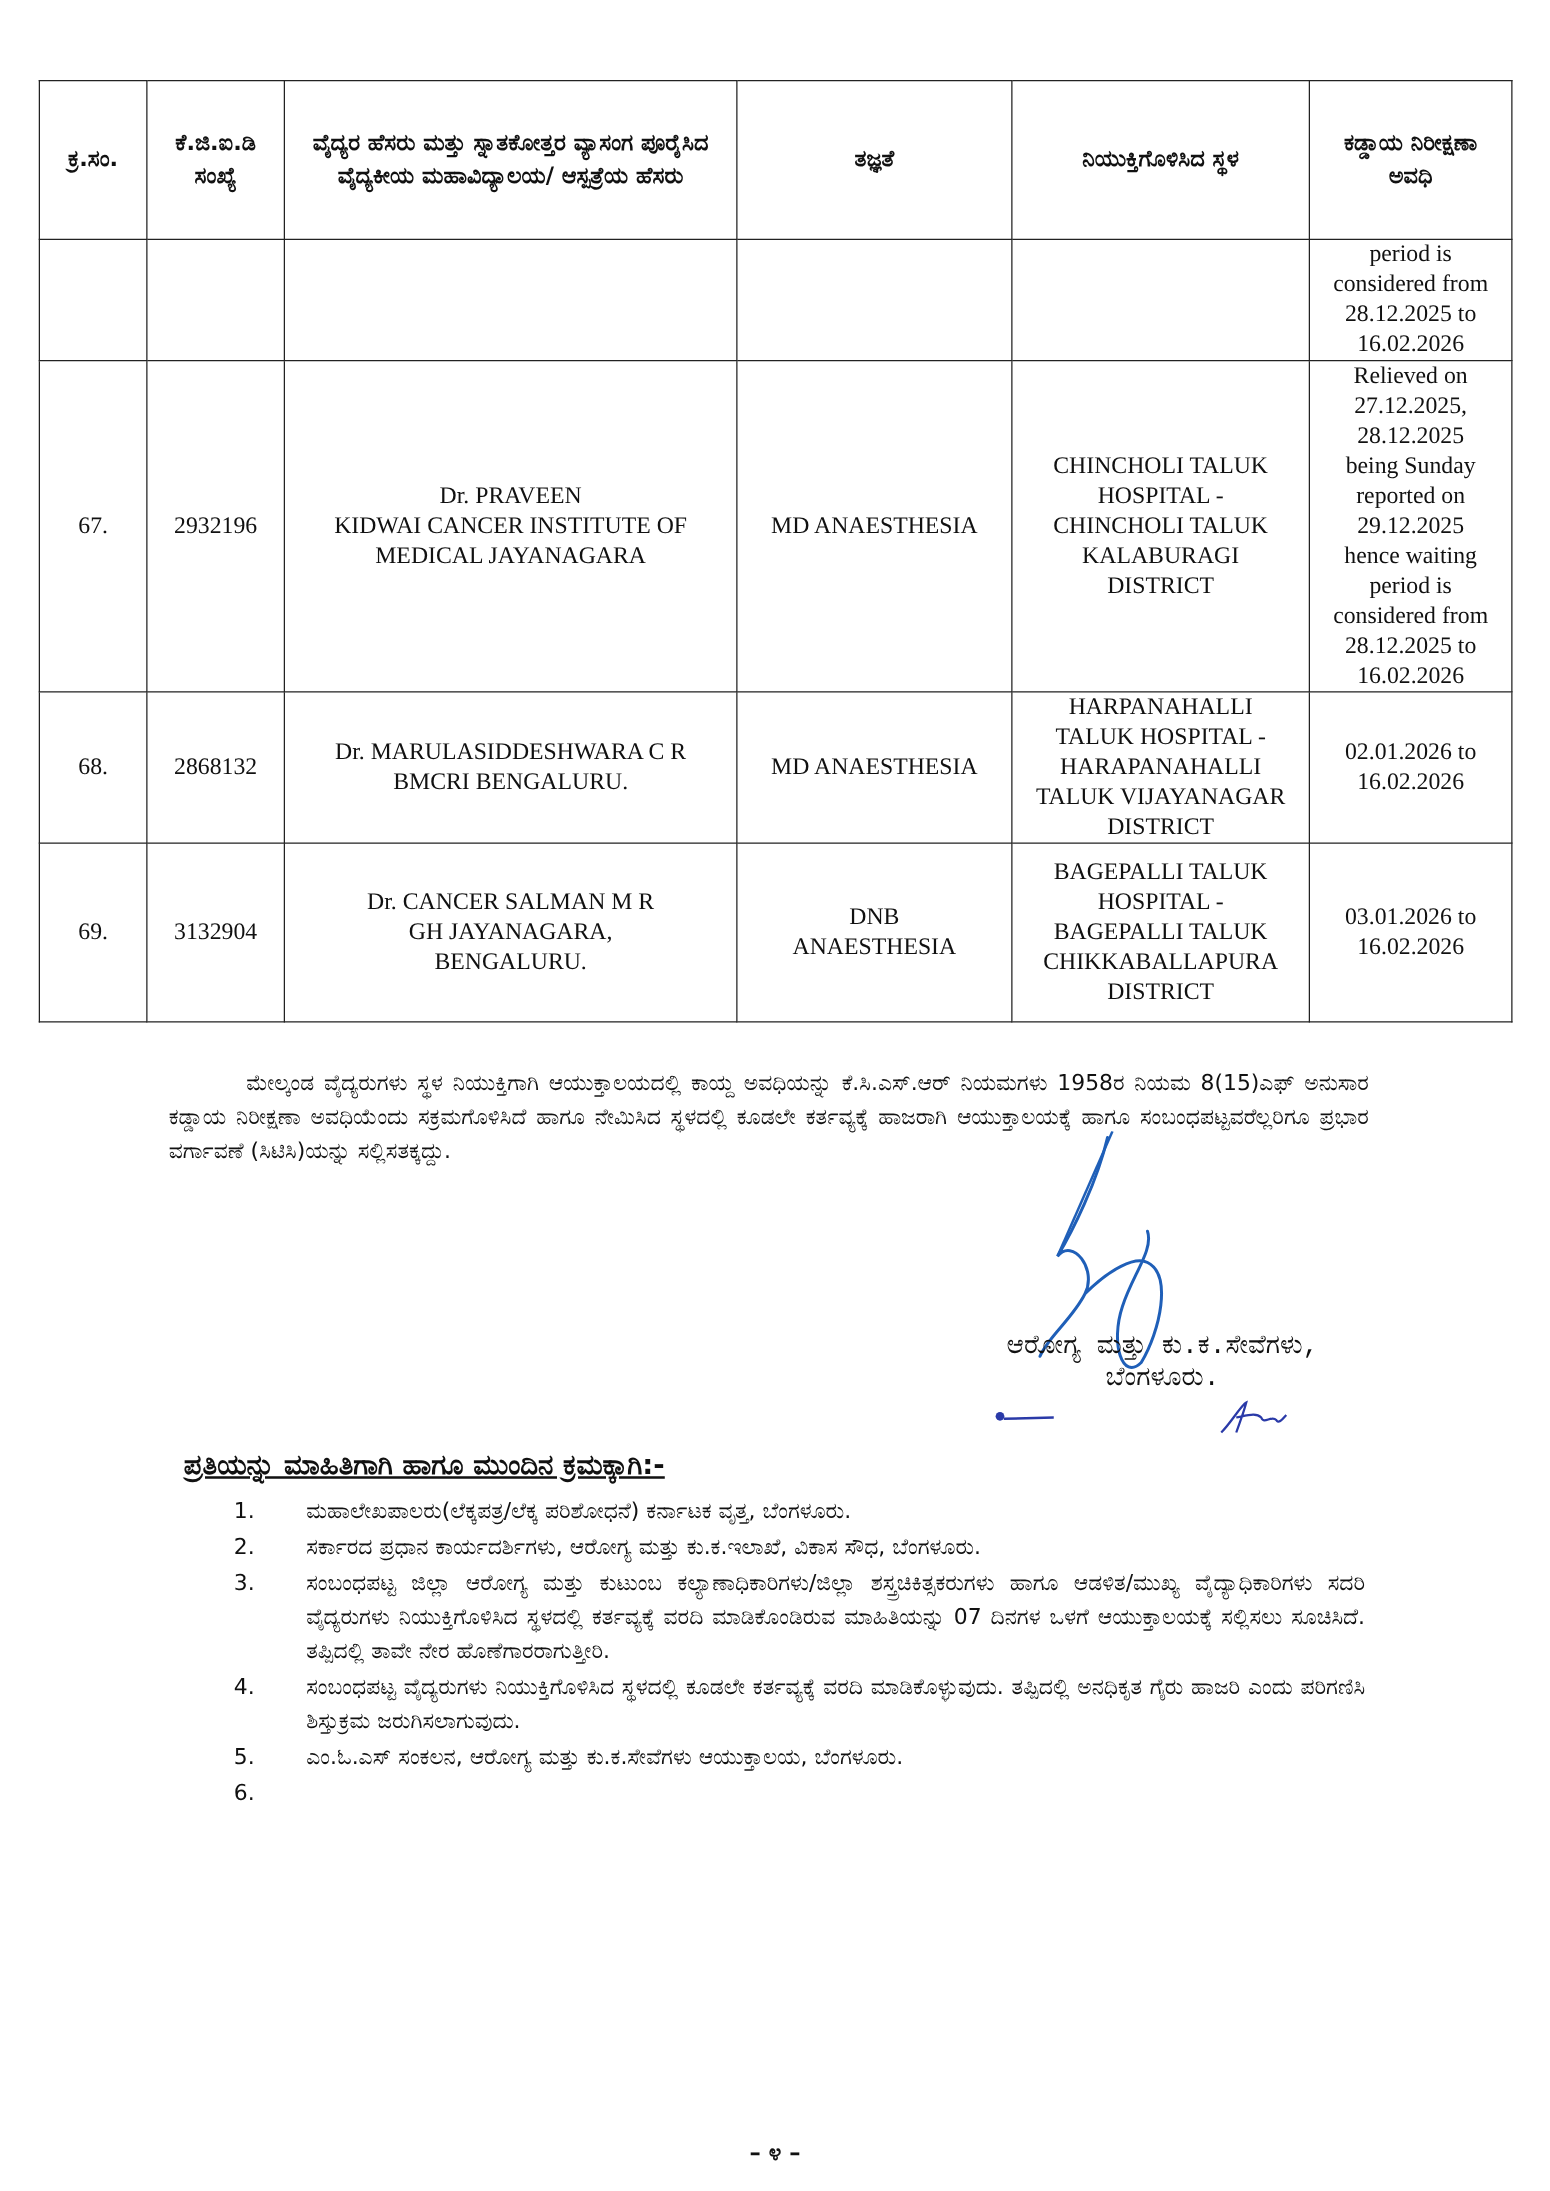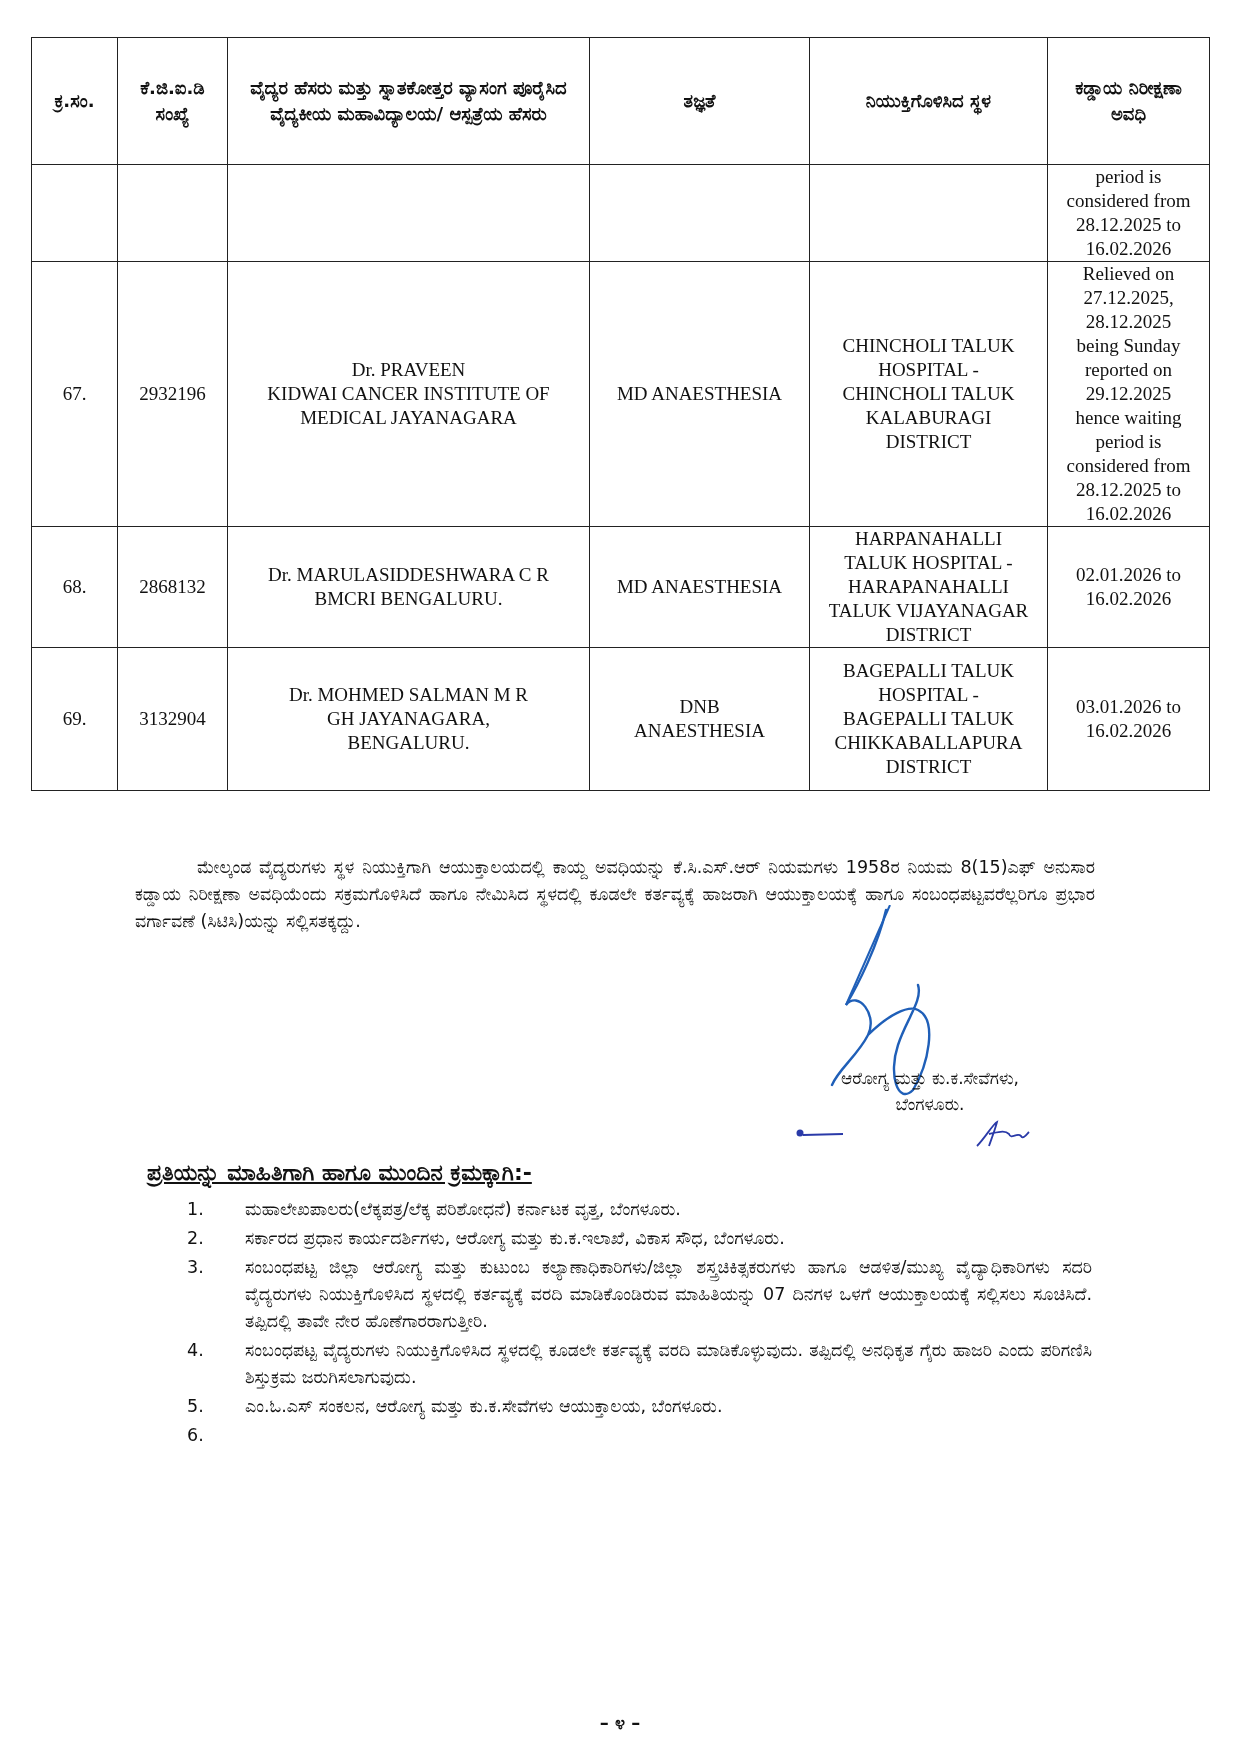--- a/index.html
+++ b/index.html
@@ -1,20 +1,20 @@
 <!DOCTYPE html>
 <html><head>
 <meta charset="utf-8">
 <style>
   html, body { margin: 0; padding: 0; background: #ffffff; }
   body { width: 1240px; height: 1753px; position: relative; overflow: hidden; color: #111; }
   .page { position: absolute; left: 0; top: 0; width: 1240px; height: 1753px; }
 
   table.alloc {
-    position: absolute; left: 31px; top: 37px; width: 1178px;
+    position: absolute; left: 31px; top: 64px; width: 1178px;
     border-collapse: collapse; table-layout: fixed;
     font-family: "Liberation Serif", serif; font-size: 19px; line-height: 24px;
   }
   table.alloc td, table.alloc th {
     border: 1.5px solid #222; text-align: center; vertical-align: middle;
     padding: 0 4px; font-weight: normal;
   }
   table.alloc th {
     font-family: "DejaVu Sans", sans-serif; font-size: 18px; line-height: 26px;
     height: 126px; font-weight: bold;
@@ -32,21 +32,21 @@
     font-family: "DejaVu Sans", sans-serif; font-size: 17.5px; line-height: 27px;
     text-align: justify; text-indent: 62px;
   }
 
   .signature { position: absolute; left: 828px; top: 905px; width: 160px; height: 200px; }
   .sign-block {
     position: absolute; left: 770px; top: 1065px; width: 320px;
     font-family: "DejaVu Sans", sans-serif; text-align: center;
   }
   .sign-title { font-size: 19px; font-weight: bold; line-height: 28px; }
-  .sign-line { font-size: 17px; line-height: 26px; }
+  .sign-line { font-size: 21px; line-height: 26px; font-family: Liberation Mono, monospace; }
   .initial-mark { position: absolute; left: 795px; top: 1128px; width: 50px; height: 12px; }
   .initial-sign { position: absolute; left: 975px; top: 1120px; width: 55px; height: 28px; }
 
   .copy-head {
     position: absolute; left: 147px; top: 1160px;
     font-family: "DejaVu Sans", sans-serif; font-size: 22px; font-weight: bold;
     text-decoration: underline;
   }
   ol.copy-list {
     position: absolute; left: 147px; top: 1196px; width: 945px; margin: 0; padding: 0;
@@ -153,21 +153,21 @@
         <td class="period-cell">
           <div>02.01.2026 to</div>
           <div>16.02.2026</div>
         </td>
       </tr>
 
       <tr class="r69">
         <td>69.</td>
         <td>3132904</td>
         <td class="name-cell">
-          <div>Dr. MOHMED SALMAN M R</div>
+          <div>Dr. CANCER SALMAN M R</div>
           <div>GH JAYANAGARA,</div>
           <div>BENGALURU.</div>
         </td>
         <td>
           <div>DNB</div>
           <div>ANAESTHESIA</div>
         </td>
         <td>
           <div>BAGEPALLI TALUK</div>
           <div>HOSPITAL -</div>

